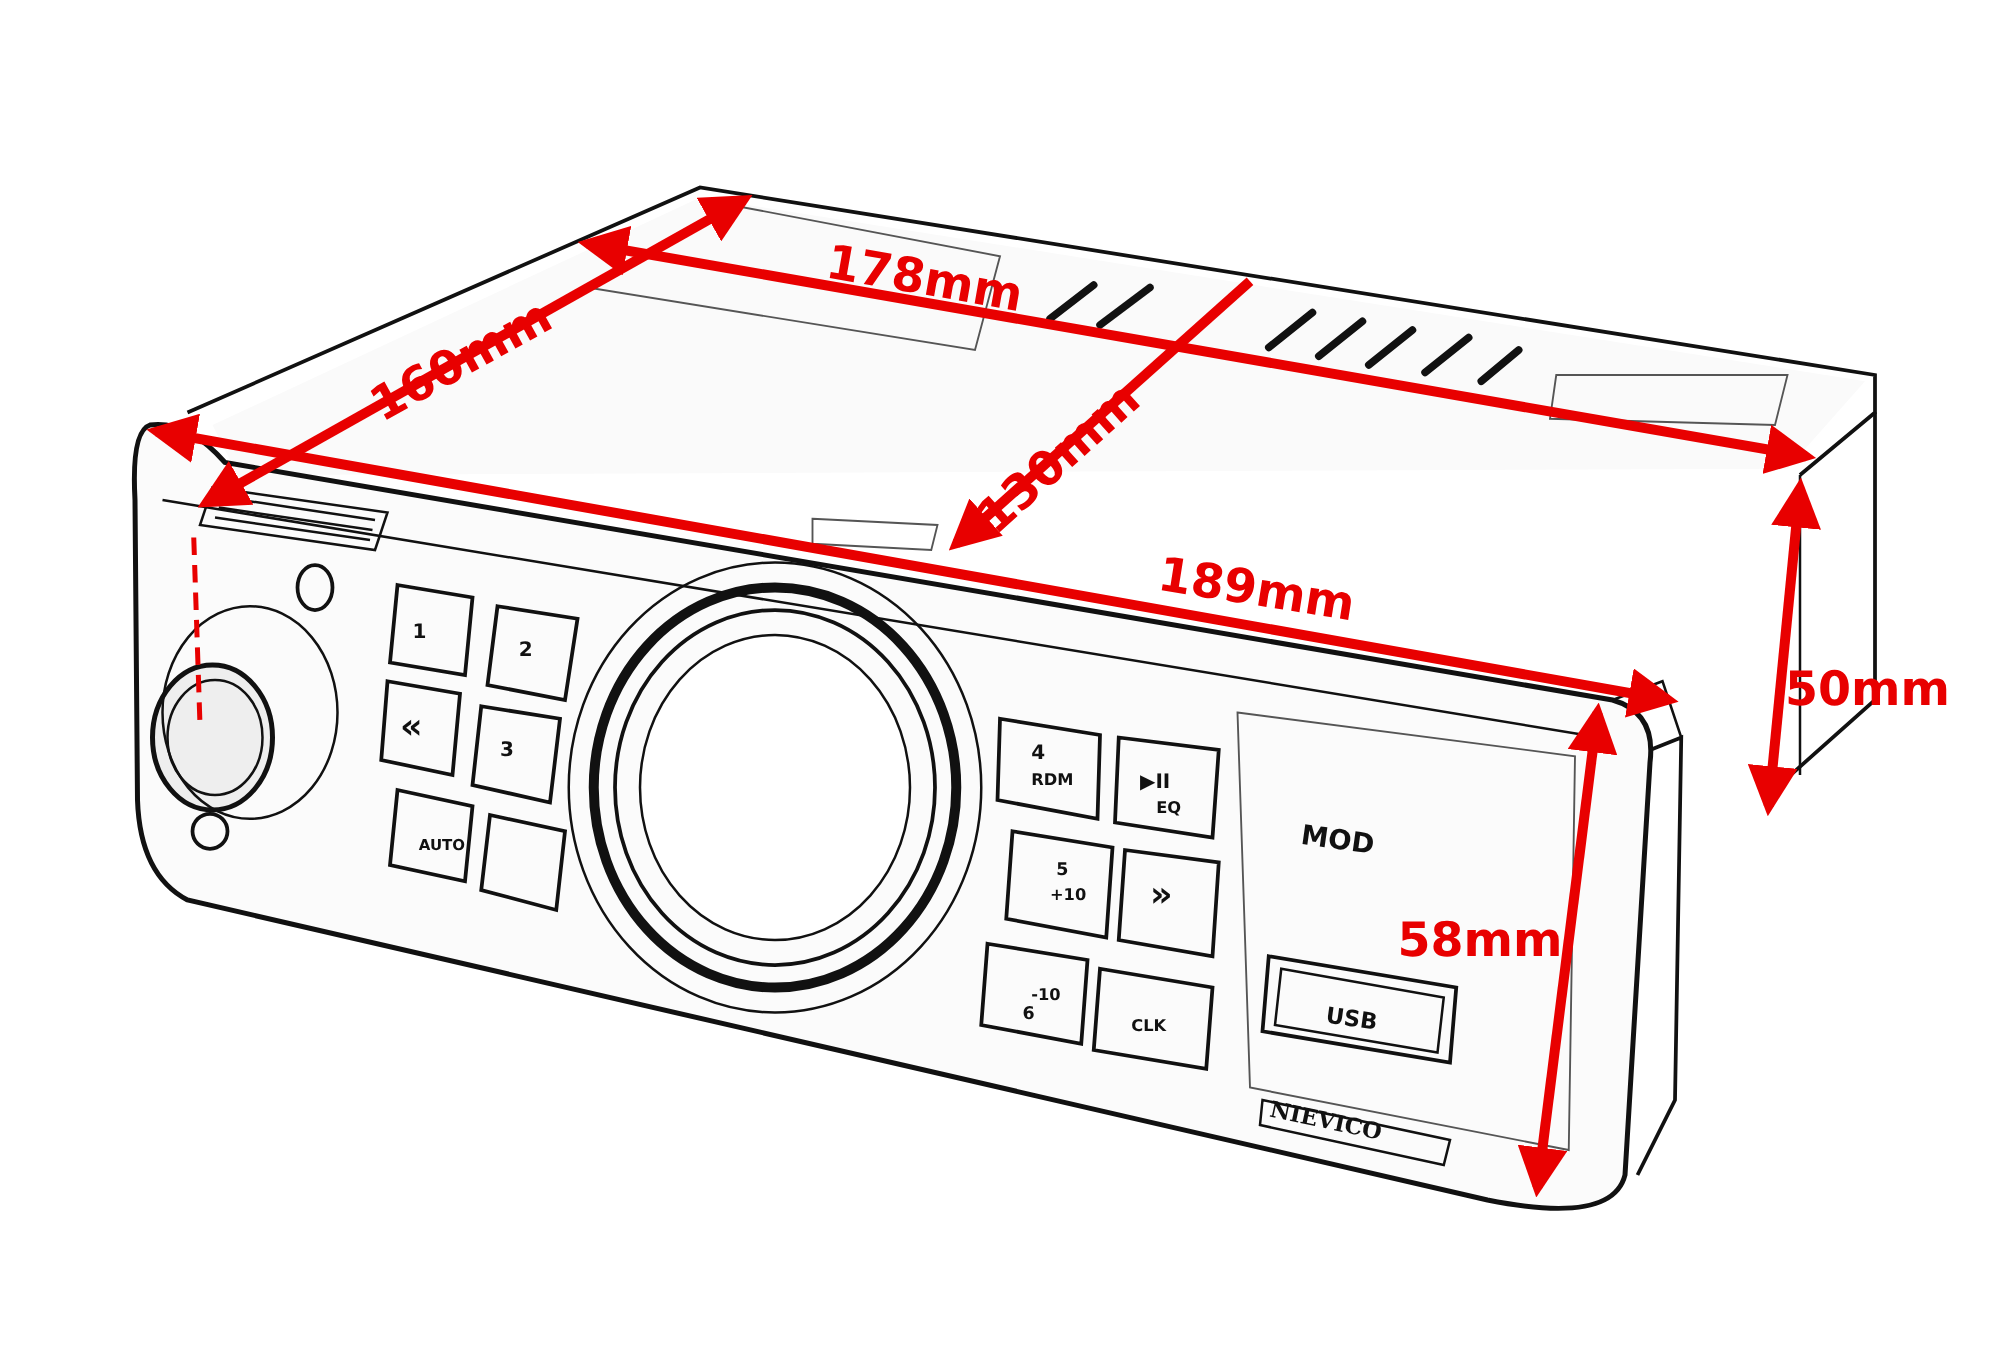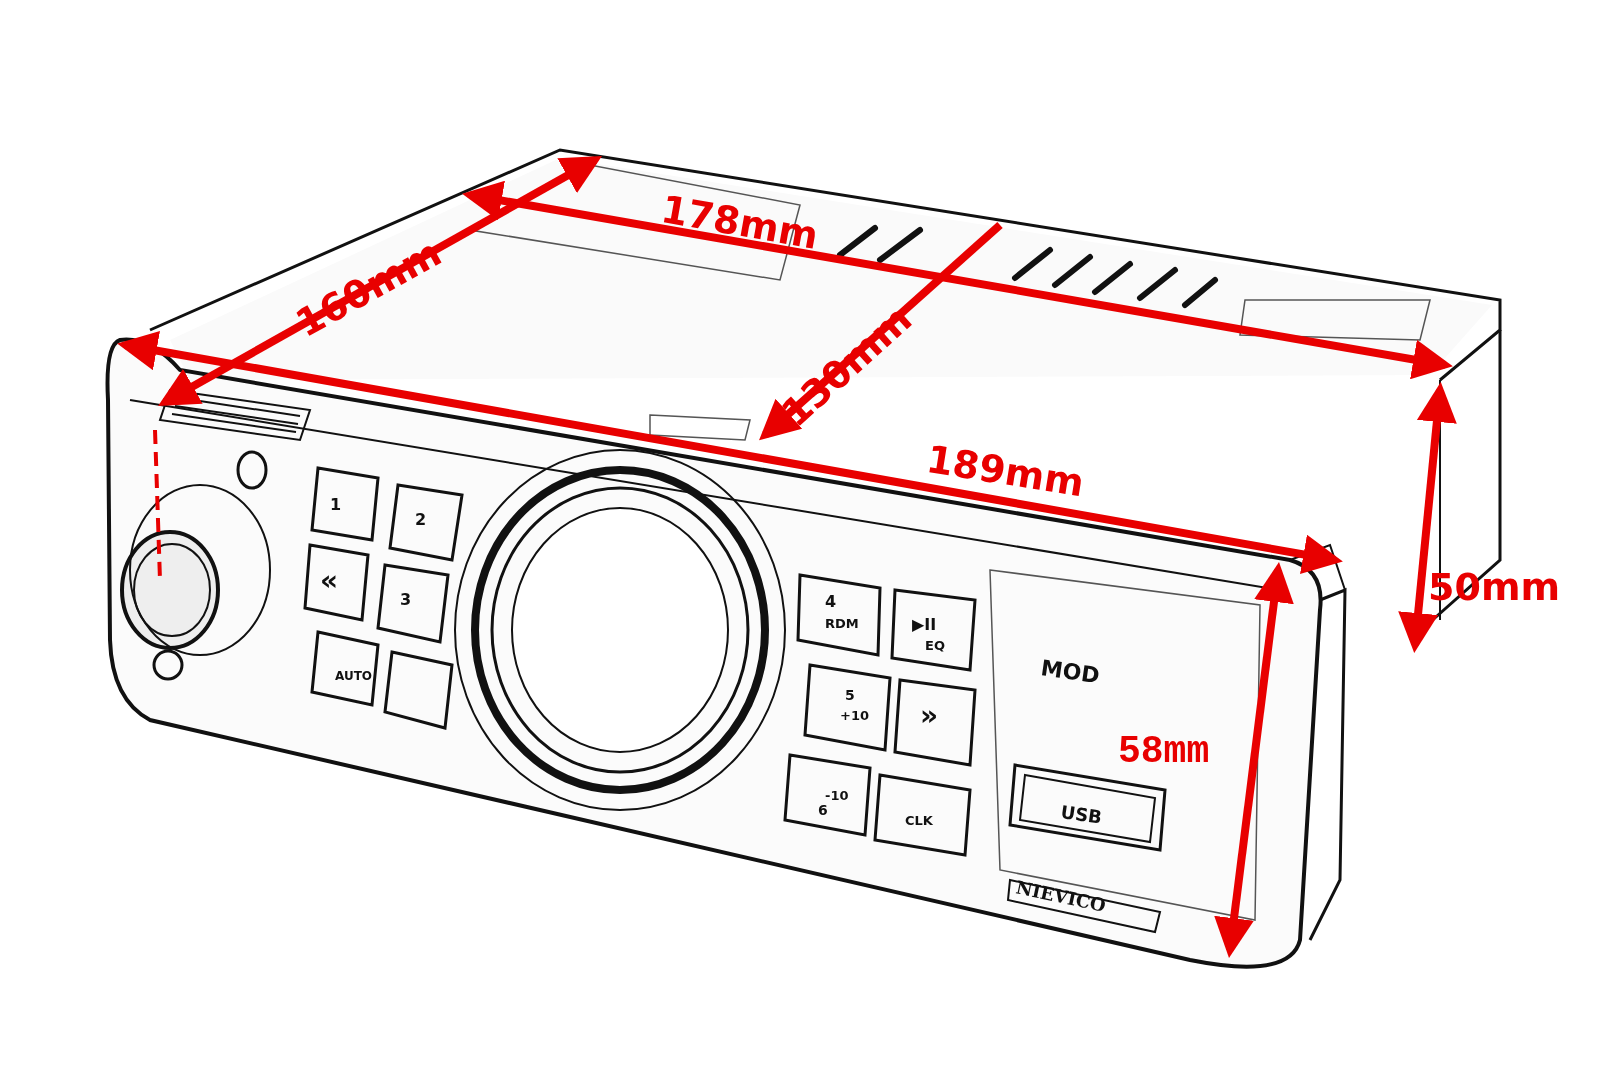--- a/index.html
+++ b/index.html
@@ -129,16 +129,16 @@
       <line x1="1440" y1="390" x2="1415" y2="645" marker-start="url(#ah)" marker-end="url(#ah)"></line>
       <line x1="1278" y1="570" x2="1230" y2="950" marker-start="url(#ah)" marker-end="url(#ah)"></line>
       <line x1="155" y1="430" x2="160" y2="580" stroke-width="4" stroke-dasharray="14 8"></line>
     </g>
   </svg>
 
   <div class="dim-label" style="left:290px;top:310px;transform:rotate(-29deg);">160mm</div>
   <div class="dim-label" style="left:665px;top:190px;transform:rotate(10deg);">178mm</div>
   <div class="dim-label" style="left:775px;top:405px;transform:rotate(-42deg);">130mm</div>
   <div class="dim-label" style="left:930px;top:440px;transform:rotate(9deg);">189mm</div>
-  <div class="dim-label" style="left:1428px;top:532px;margin-top:36px;">50mm</div>
-  <div class="dim-label" style="left:1118px;top:733px;font-family:Liberation Mono, monospace;">58mm</div>
+  <div class="dim-label" style="left:1428px;top:532px;">50mm</div>
+  <div class="dim-label" style="left:1118px;top:733px;">58mm</div>
 
 </div>
 
 </body></html>

